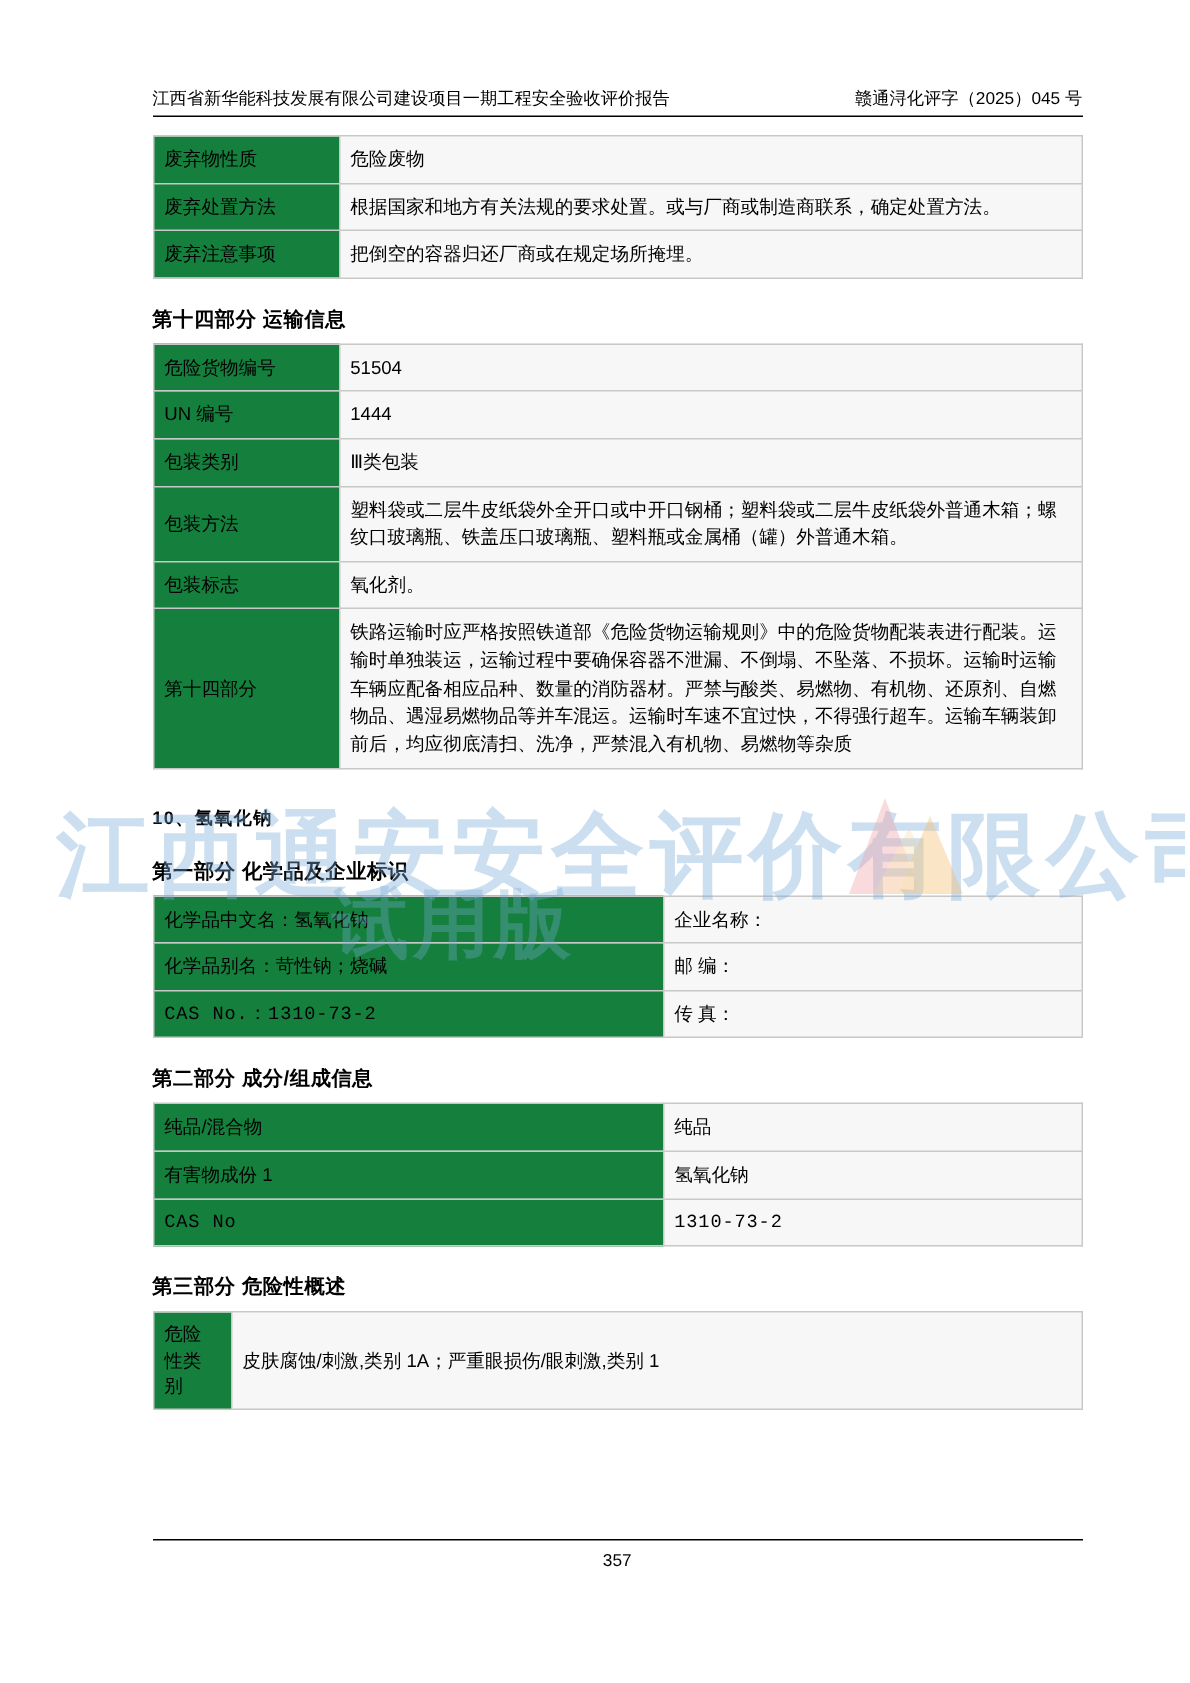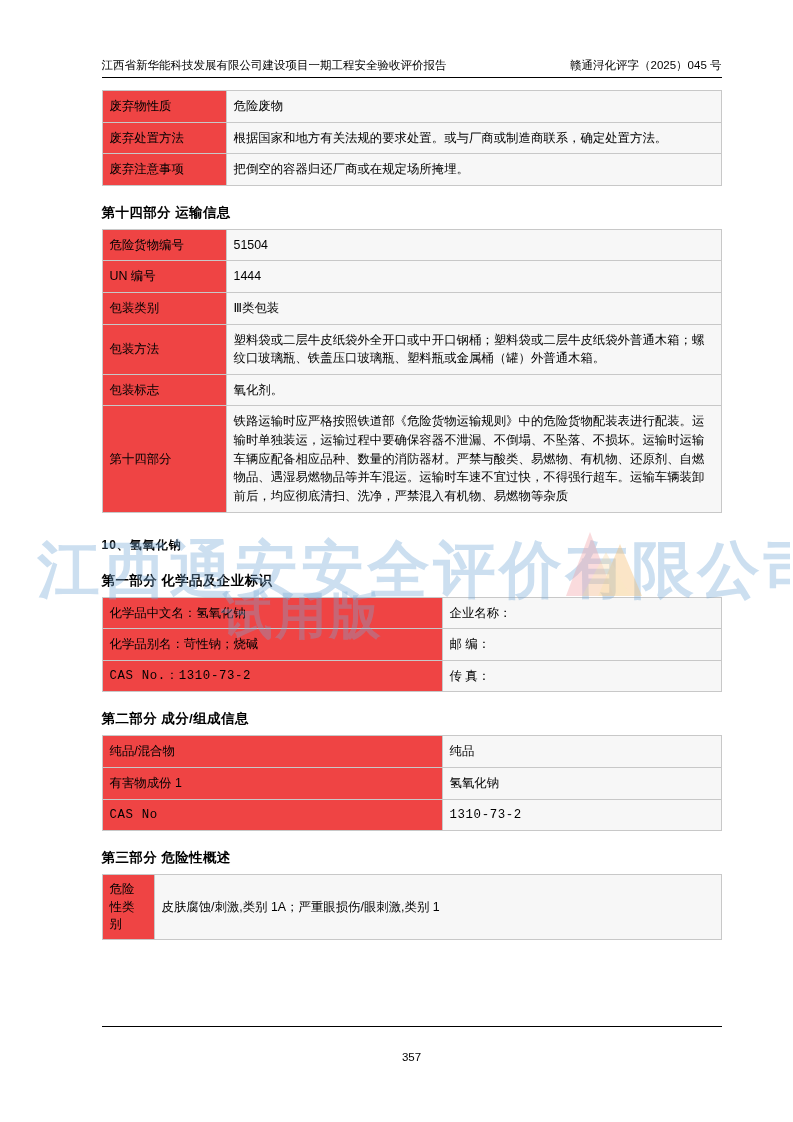--- a/index.html
+++ b/index.html
@@ -43,21 +43,21 @@
     border-collapse: collapse;
     width: 100%;
     table-layout: fixed;
     font-size: 12.4px;
   }
   table.doc td {
     border: 1px solid #c8c8c8;
     padding: 6px 7px 6px 7px;
     vertical-align: middle;
     line-height: 1.5;
-    background: #ef4444;
+    background: #15803d;
     word-wrap: break-word;
   }
   table.doc td.val {
     background: #f7f7f7;
   }
   .mono {
     font-family: Liberation Mono, monospace;
     letter-spacing: 0.6px;
   }
   
@@ -115,21 +115,21 @@
     height: 82px;
     opacity: 0.5;
   }
   
   .footer {
     position: absolute;
     left: 98px;
     top: 1020px;
     width: 620px;
     border-top: 1.6px solid #000;
-    padding-top: 24px;
+    padding-top: 8px;
     text-align: center;
     font-size: 11.5px;
   }
   .cell-label { white-space: nowrap; }
 </style>
 </head>
 <body>
 
 <div class="page">
 

